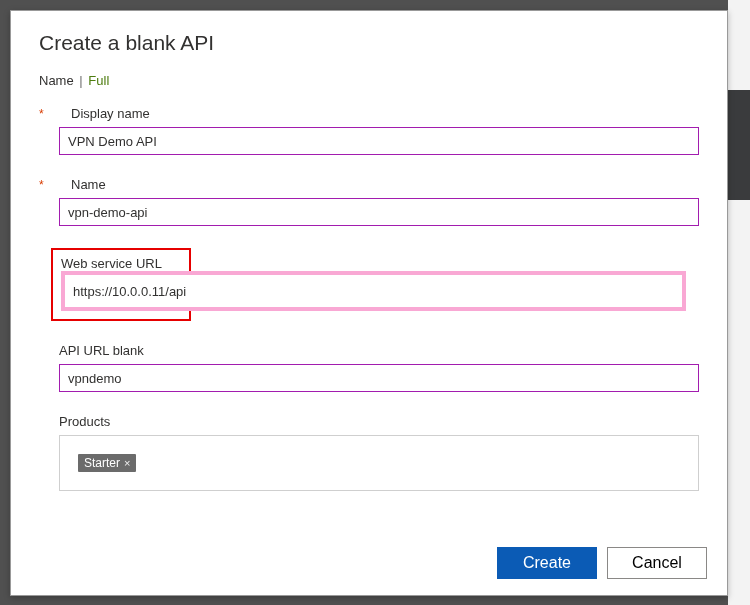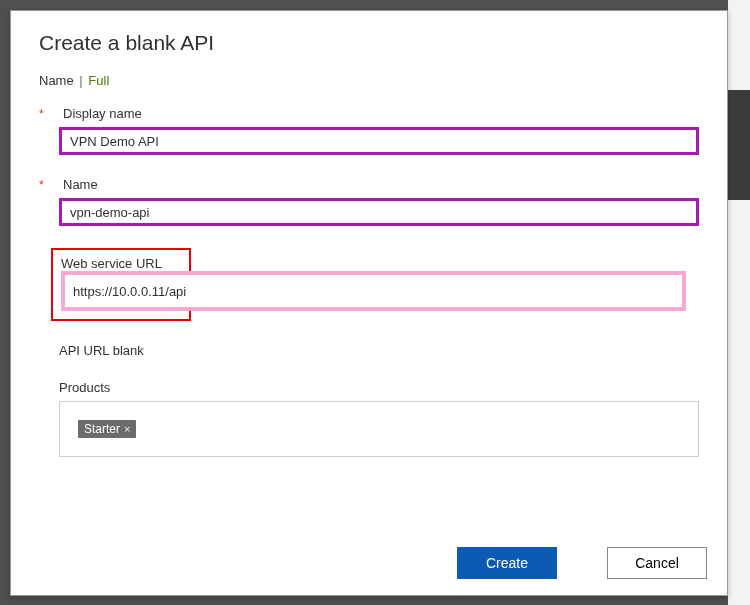--- a/index.html
+++ b/index.html
@@ -71,27 +71,27 @@
   }
   .req-star {
     color: #d83b01;
     width: 12px;
     font-size: 12px;
     line-height: 1;
   }
   .field-label {
     font-size: 13px;
     color: #323130;
-    margin-left: 12px;
+    margin-left: 20px;
   }
   .field.no-star .field-label { margin-left: 20px; }
   .text-input {
     width: 100%;
     height: 28px;
-    border: 3px solid #a21caf;
+    border: 1px solid #a21caf;
     padding: 0 8px;
     font-size: 13px;
     font-family: inherit;
     color: #323130;
     background: #fff;
     margin-left: 20px;
     width: calc(100% - 20px);
   }
   .highlight-box {
     border: 2px solid #e60000;
@@ -143,27 +143,26 @@
   .dialog-footer {
     border-top: none;
     padding: 14px 20px 16px 20px;
     display: flex;
     justify-content: flex-end;
     gap: 10px;
   }
   .btn {
     min-width: 100px;
     height: 32px;
-    font-size: 14px;
+    font-size: 16px;
     font-family: inherit;
     border: 1px solid #8a8886;
     background: #fff;
     cursor: pointer;
     padding: 0 18px;
-    margin-left: 40px;
   }
   .btn-primary {
     background: #0b5bb5;
     border-color: #0b5bb5;
     color: #fff;
   }
 </style>
 </head>
 <body>
 
@@ -199,20 +198,21 @@
 
     <div class="highlight-box">
       <div class="hl-label">Web service URL</div>
       <input type="text" class="hl-input" value="https://10.0.0.11/api" style="">
     </div>
 
     <div class="field no-star">
       <div class="field-label-row">
         <span class="field-label">API URL blank</span>
       </div>
+      <input type="text" class="text-input" value="vpndemo" style="">
     </div>
 
     <div class="field no-star">
       <div class="field-label-row">
         <span class="field-label">Products</span>
       </div>
       <div class="tag-input-wrapper">
         <span class="tag">
           <span>Starter</span>
           <span class="tag-x">×</span>

